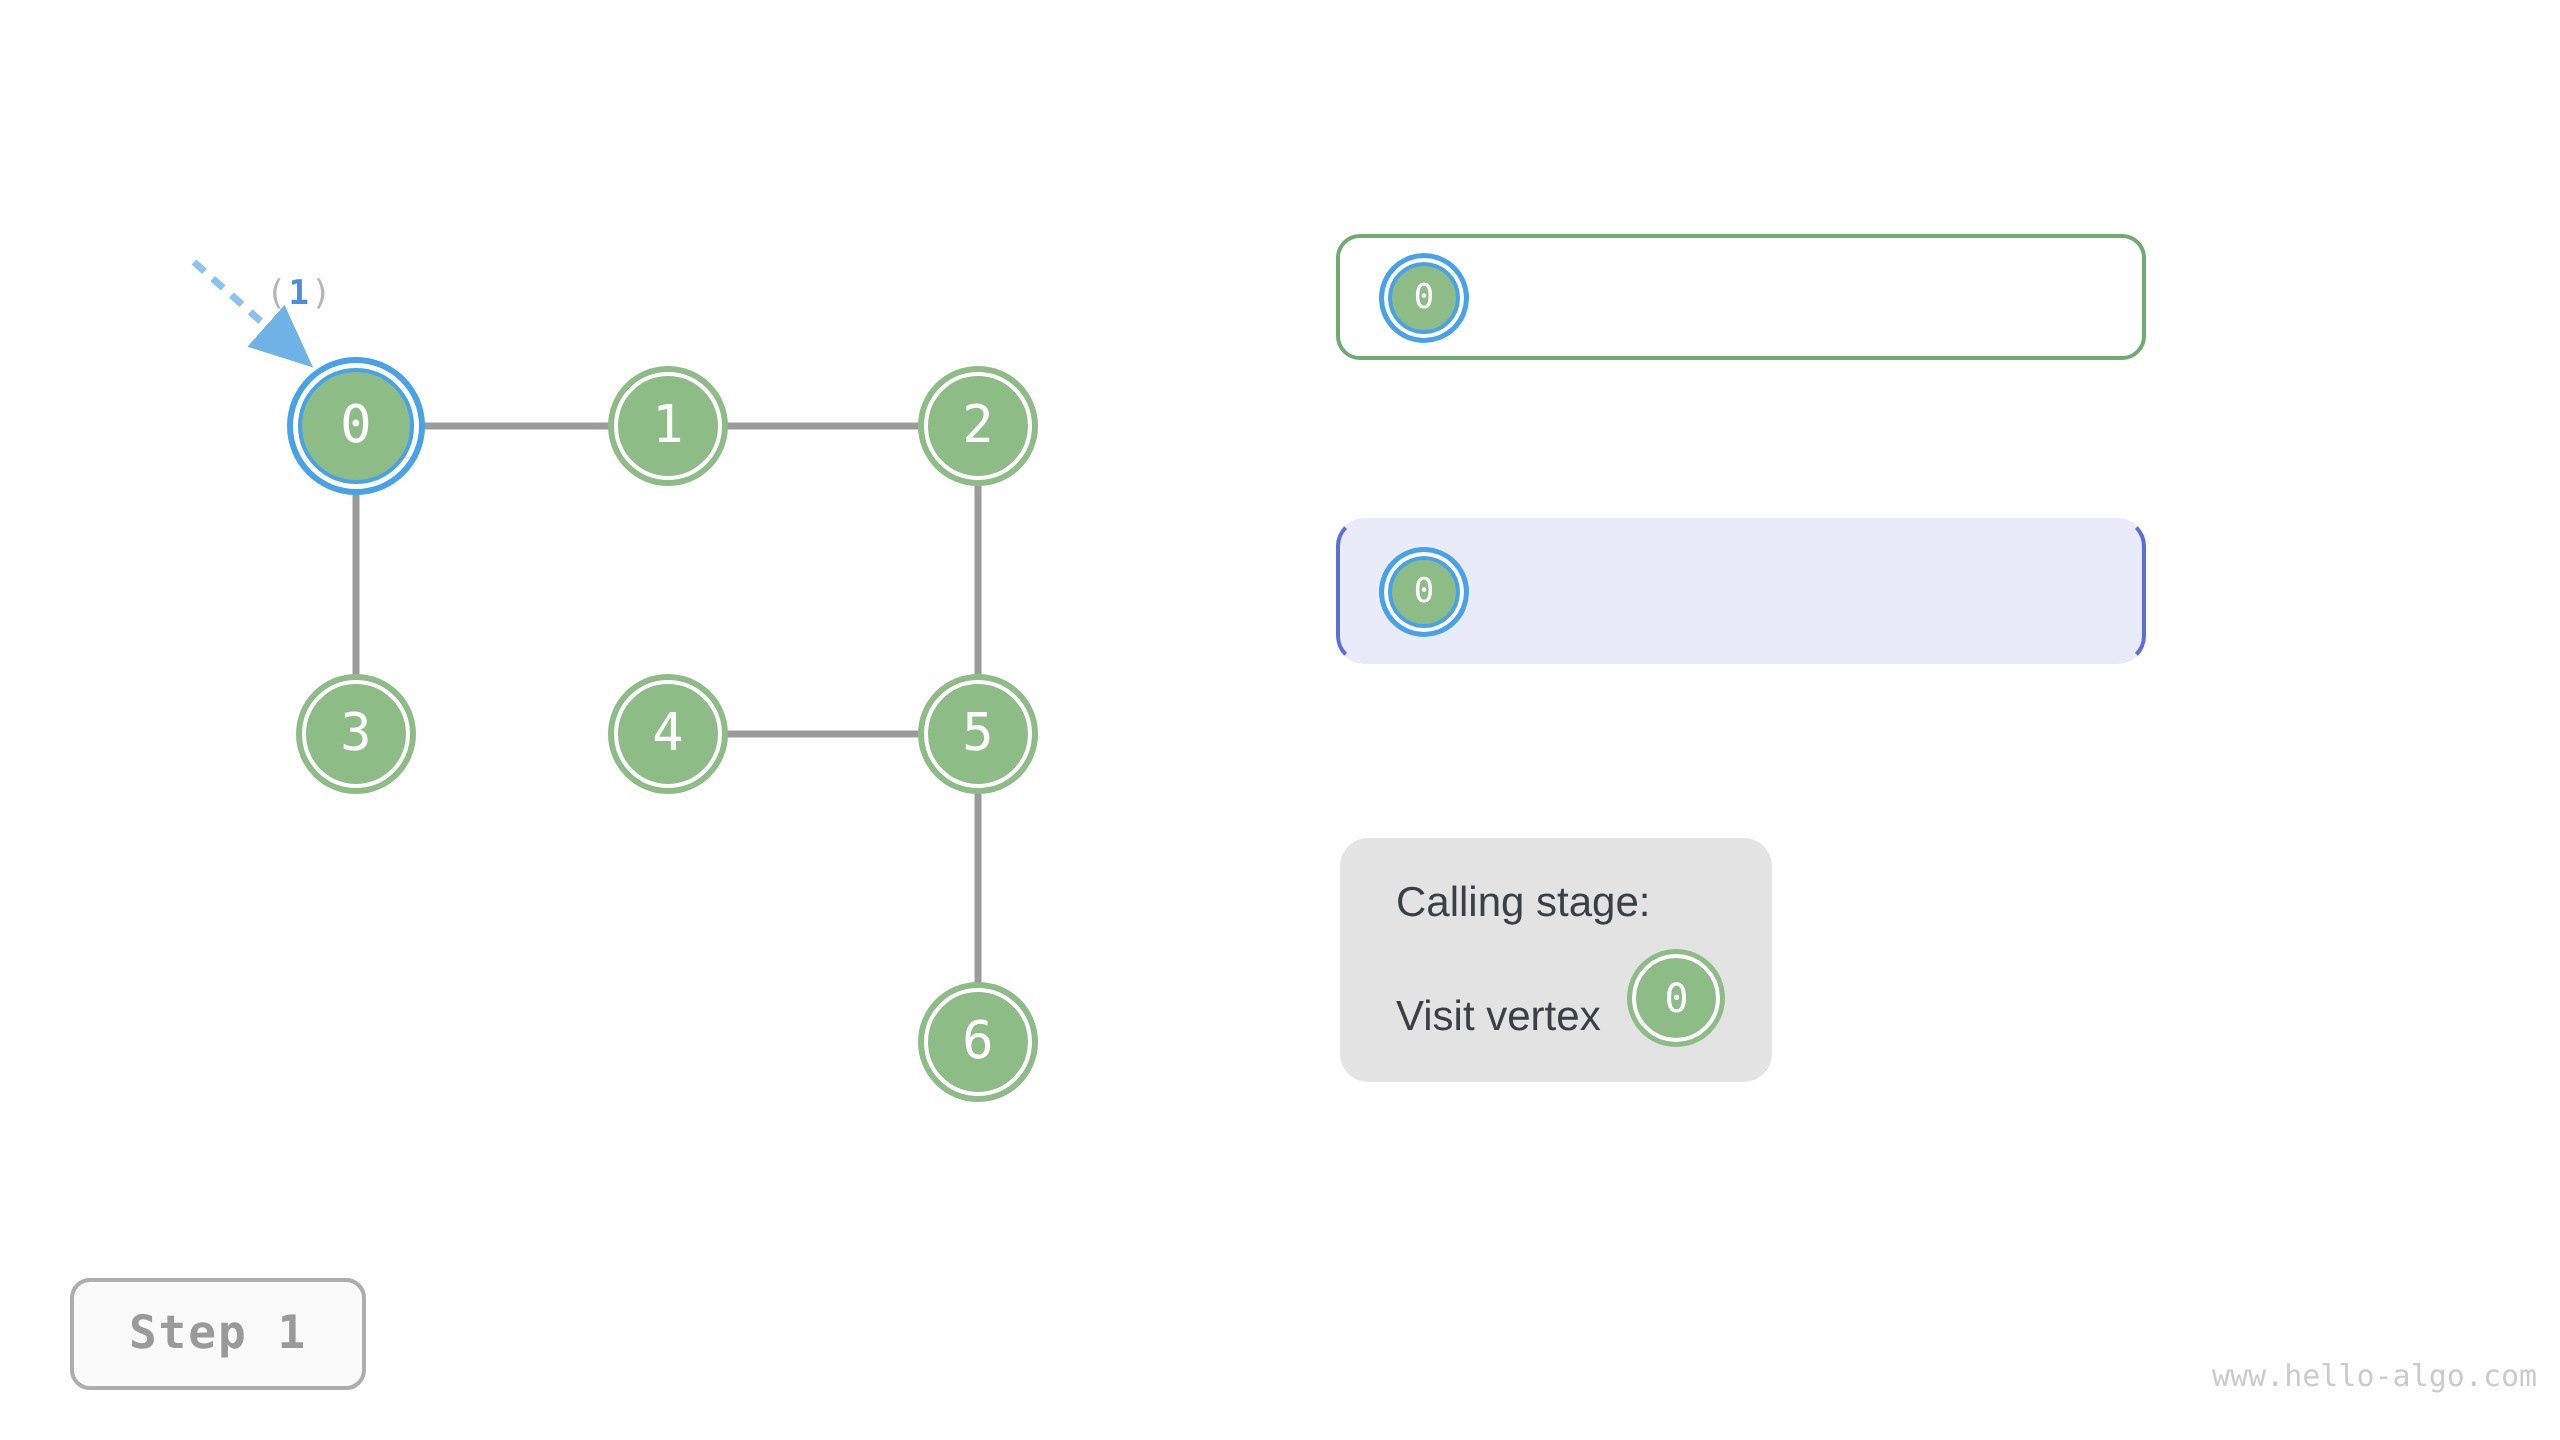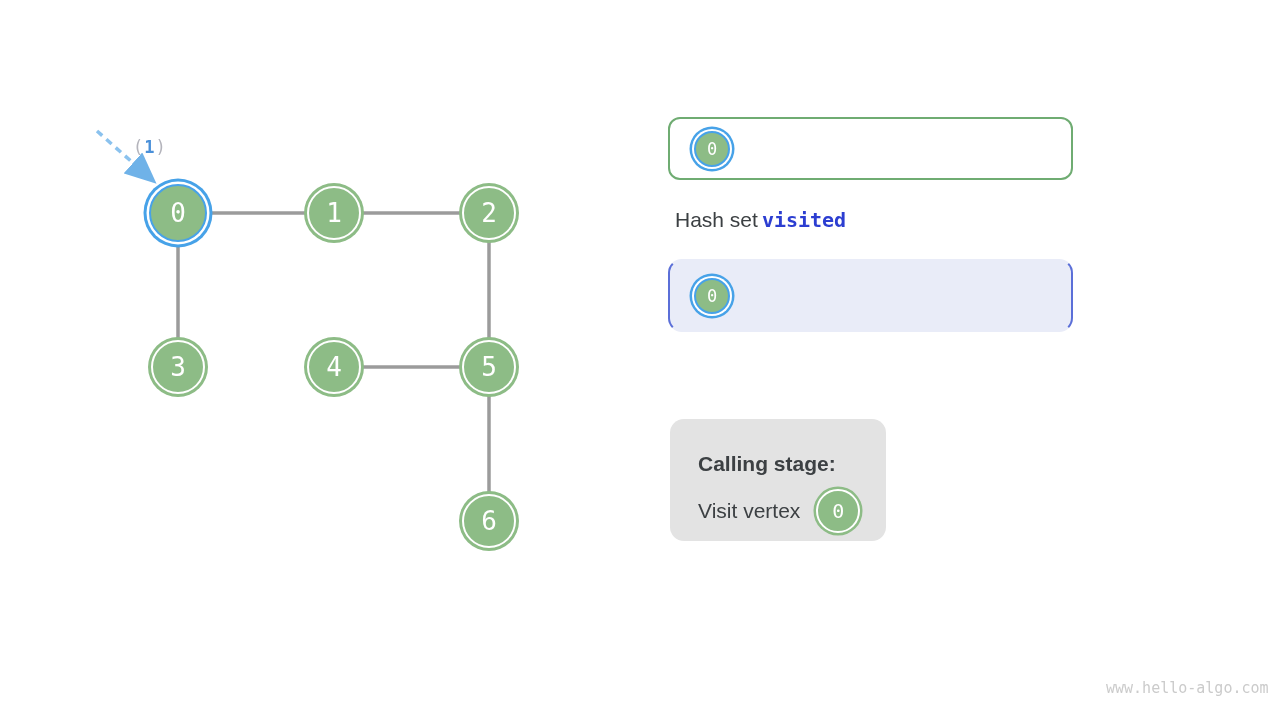--- a/index.html
+++ b/index.html
@@ -124,27 +124,26 @@
     position: absolute;
     left: 670px; top: 419px;
     width: 216px; height: 122px;
     box-sizing: border-box;
     background: var(--calling-box-fill, #e3e3e3);
     border-radius: 14px;
     padding: 21px 0 0 28px;
   }
   .calling-title {
     font-size: 21px;
-    font-weight: bold;
+    font-weight: normal;
     color: var(--text-dark, #3c4043);
-    margin-top: 12px;
   }
   .calling-row {
     margin-top: 13px;
-    display: flex; align-items: center;
+    display: flex; align-items: flex-end;
     font-size: 21px;
     color: var(--text-dark, #3c4043);
   }
   .cnode {
     width: 40px; height: 40px;
     border-radius: 50%;
     background: var(--node-green, #8dbc86);
     border: 2px solid #ffffff;
     box-shadow: 0 0 0 2.5px var(--node-green, #8dbc86);
     color: #ffffff;
@@ -207,30 +206,28 @@
       <div class="gnode" style="left: 489px; top: 367px;">5</div>
       <div class="gnode" style="left: 489px; top: 521px;">6</div>
     </div>
 
   <div class="annotation"><span>(</span><span class="num">1</span><span>)</span></div>
 
   <div class="seq-box" id="res-box">
       <div class="chip hl">0</div>
     </div>
 
-  <div class="sec-title" style="top:208px">
-    <span>Hash set</span><code class="code-blue">visited</code>
-  </div>
   <div class="set-box" id="visited-box">
       <div class="chip hl">0</div>
     </div>
 
   <div class="calling-box">
     <div class="calling-title">Calling stage:</div>
     <div class="calling-row">
       <span>Visit vertex</span>
       <span class="cnode">0</span>
     </div>
   </div>
 
+  <div class="step-btn">Step 1</div>
   <div class="watermark">www.hello-algo.com</div>
 
 </div>
 
 </body></html>

